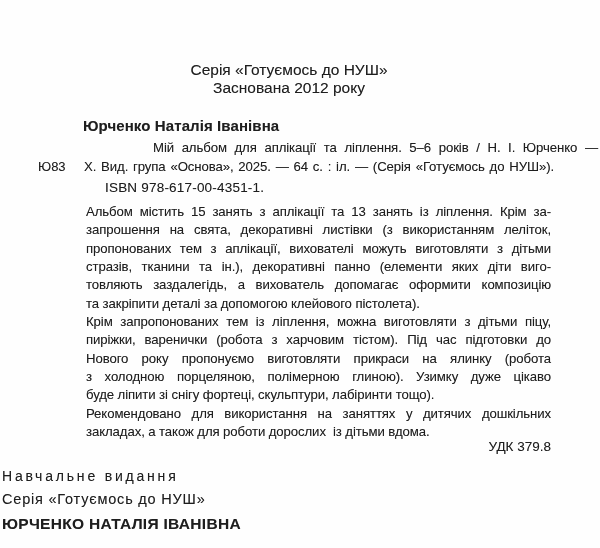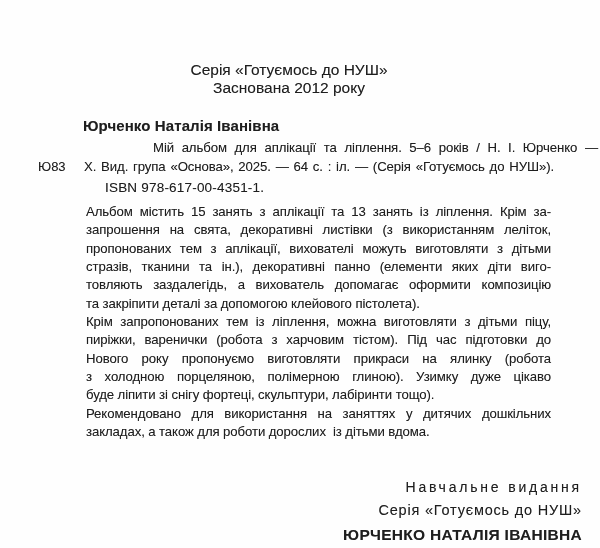--- a/index.html
+++ b/index.html
@@ -46,21 +46,21 @@
   .annotation {
     position: absolute; left: 86px; top: 203px; width: 465px;
     font-size: 13.2px; line-height: 18.35px; letter-spacing: -0.1px;
   }
   .ln.j { text-align: justify; text-align-last: justify; }
   .ln.l { text-align: left; white-space: pre-wrap; }
   .ln.udc { text-align: right; font-size: 13.5px; margin-top: -3px; letter-spacing: 0; }
 
   
   .edition {
-    position: absolute; left: 2px; top: 467px; width: 580px; text-align: right; margin-top: 11px;
+    position: absolute; left: 2px; top: 467px; width: 580px; text-align: left;
   }
   .ed1 { font-size: 14px; letter-spacing: 2.8px; line-height: 18px; }
   .ed2 { font-size: 14.5px; letter-spacing: 0.8px; line-height: 18px; margin-top: 5px; }
   .ed3 { font-size: 15.5px; font-weight: bold; letter-spacing: 0.3px; line-height: 20px; margin-top: 6px; }
 </style>
 </head>
 <body>
 
 <div class="page">
 
@@ -82,20 +82,21 @@
     <div class="ln j">стразів, тканини та ін.), декоративні панно (елементи яких діти виго-</div>
     <div class="ln j">товляють заздалегідь, а вихователь допомагає оформити композицію</div>
     <div class="ln l">та закріпити деталі за допомогою клейового пістолета).</div>
     <div class="ln j">Крім запропонованих тем із ліплення, можна виготовляти з дітьми піцу,</div>
     <div class="ln j">пиріжки, варенички (робота з харчовим тістом). Під час підготовки до</div>
     <div class="ln j">Нового року пропонуємо виготовляти прикраси на ялинку (робота</div>
     <div class="ln j">з холодною порцеляною, полімерною глиною). Узимку дуже цікаво</div>
     <div class="ln l">буде ліпити зі снігу фортеці, скульптури, лабіринти тощо).</div>
     <div class="ln j">Рекомендовано для використання на заняттях у дитячих дошкільних</div>
     <div class="ln l">закладах, а також для роботи дорослих  із дітьми вдома.</div>
+    <div class="ln udc">УДК 379.8</div>
   </div>
 
   <div class="edition">
     <div class="ed1">Навчальне видання</div>
     <div class="ed2">Серія «Готуємось до НУШ»</div>
     <div class="ed3">ЮРЧЕНКО НАТАЛІЯ ІВАНІВНА</div>
   </div>
 
 </div>
 

